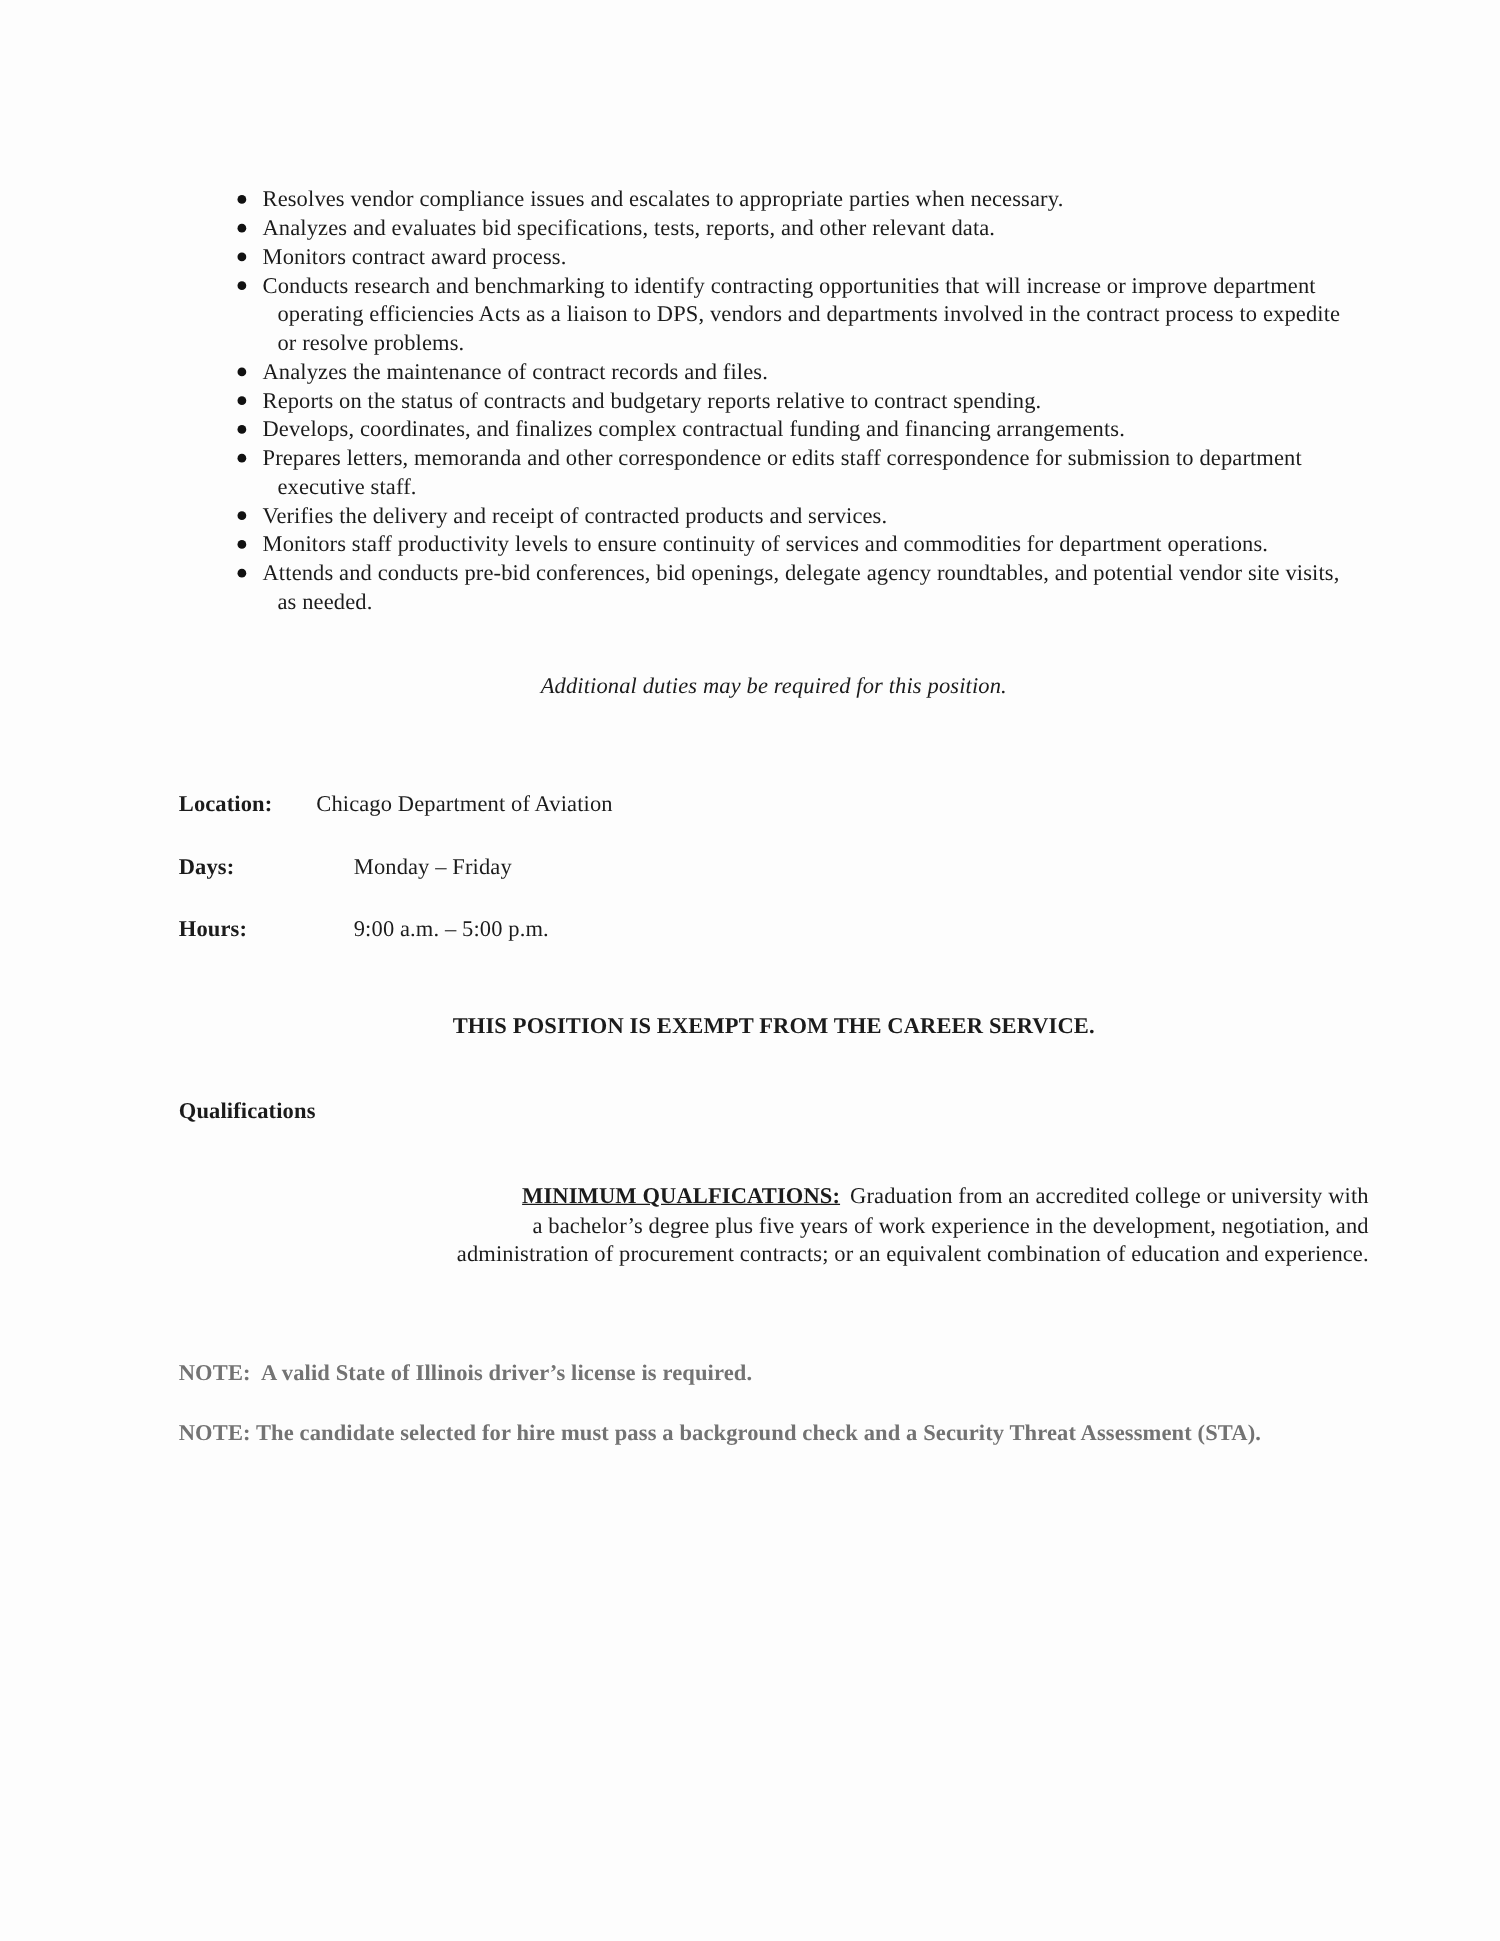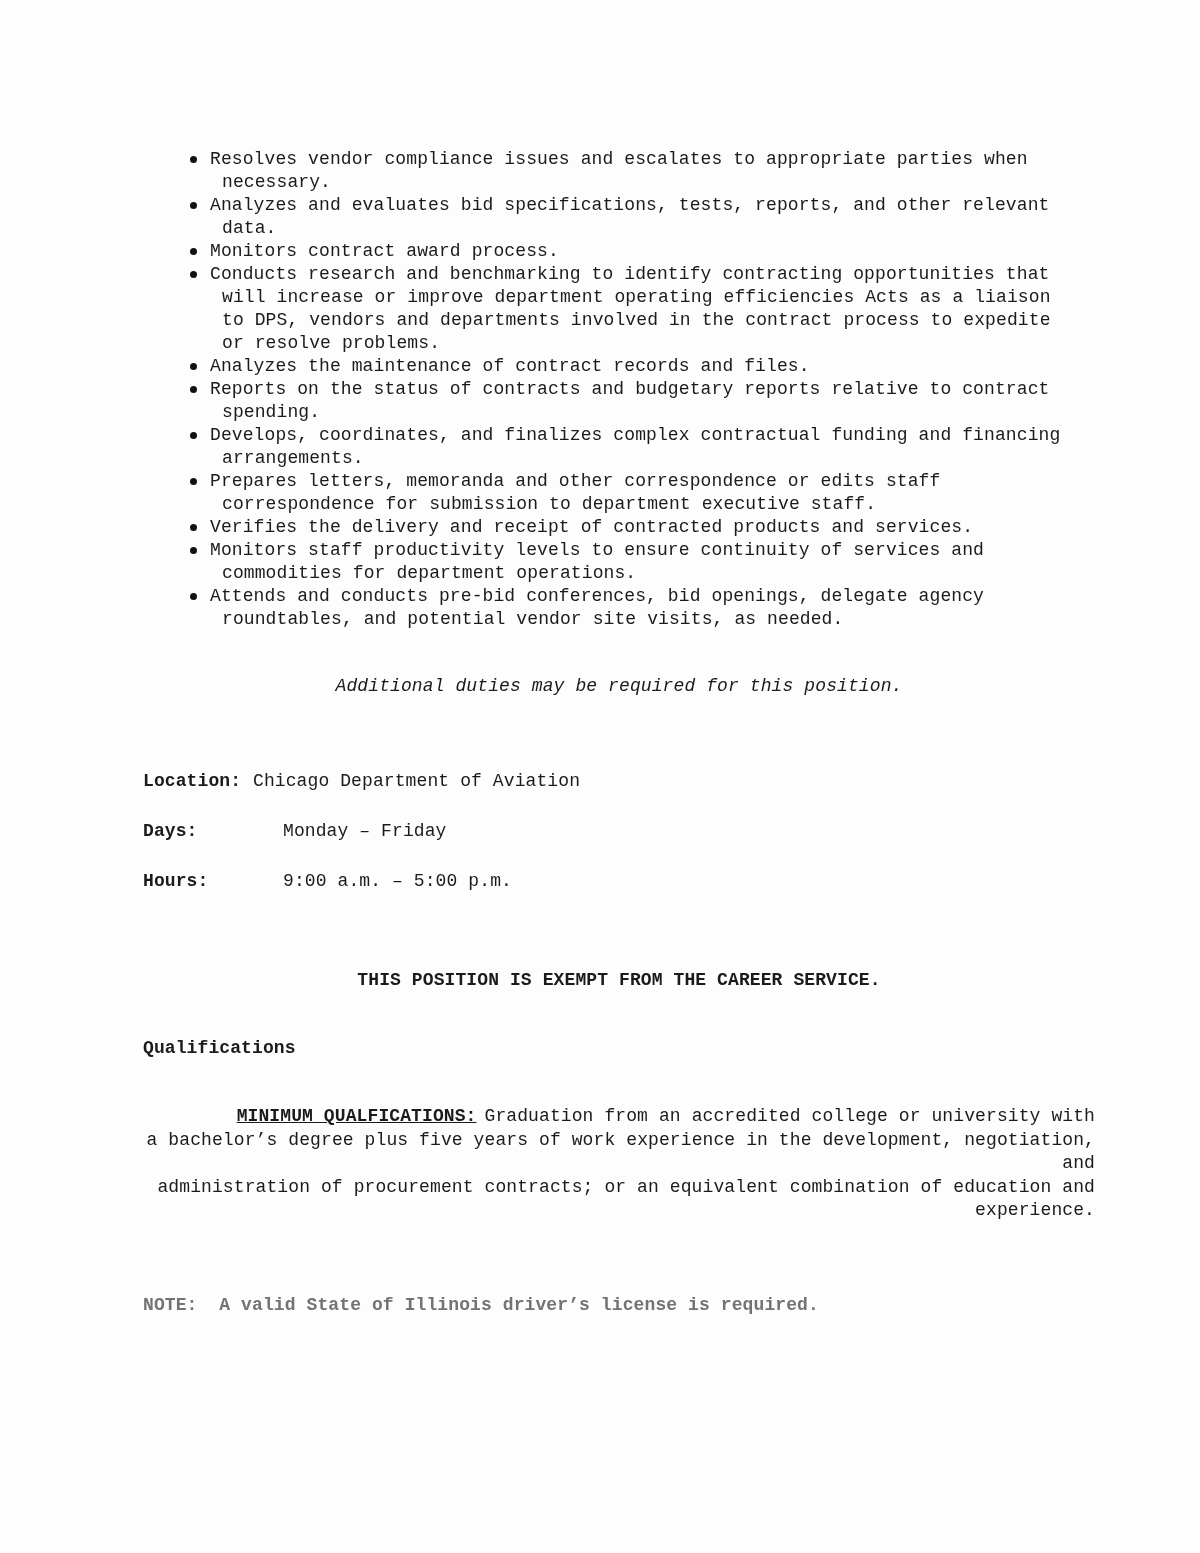--- a/index.html
+++ b/index.html
@@ -1,21 +1,21 @@
 <!DOCTYPE html>
 <html><head>
 <meta charset="utf-8">
 <style>
   html, body { margin: 0; padding: 0; }
   .page {
     position: relative;
     width: 1200px;
     height: 1553px;
     background: #fdfdfd;
-    font-family: Liberation Mono, monospace;
+    font-family: Liberation Serif, serif;
     color: #1b1b1b;
     font-size: 18px;
     letter-spacing: 0.1px;
     overflow: hidden;
     box-sizing: border-box;
   }
   .content {
     padding: 148px 105px 0 143px;
     box-sizing: border-box;
   }
@@ -51,21 +51,21 @@
     line-height: 23px;
     margin-bottom: 27px;
   }
   .info-label {
     display: inline-block;
     font-weight: bold;
   }
   .info-label.w-location { width: 110px; }
   .info-label.w-wide { width: 140px; }
   .exempt-notice {
-    margin-top: 76px;
+    margin-top: 54px;
     text-align: center;
     font-weight: bold;
     line-height: 23px;
   }
   .qualifications-heading {
     margin-top: 45px;
     font-weight: bold;
     line-height: 23px;
   }
   .min-qual {
@@ -162,16 +162,17 @@
     <div class="min-qual">
       <div>
         <span class="min-qual-label">MINIMUM QUALFICATIONS:</span><span class="min-qual-rest">Graduation from an accredited college or university with</span>
       </div>
       <div>a bachelor’s degree plus five years of work experience in the development, negotiation, and</div>
       <div>administration of procurement contracts; or an equivalent combination of education and experience.</div>
     </div>
 
     <div class="notes-block">
       <p class="note">NOTE:  A valid State of Illinois driver’s license is required.</p>
+      <p class="note">NOTE: The candidate selected for hire must pass a background check and a Security Threat Assessment (STA).</p>
     </div>
 
   </div>
 </div>
 
 </body></html>

